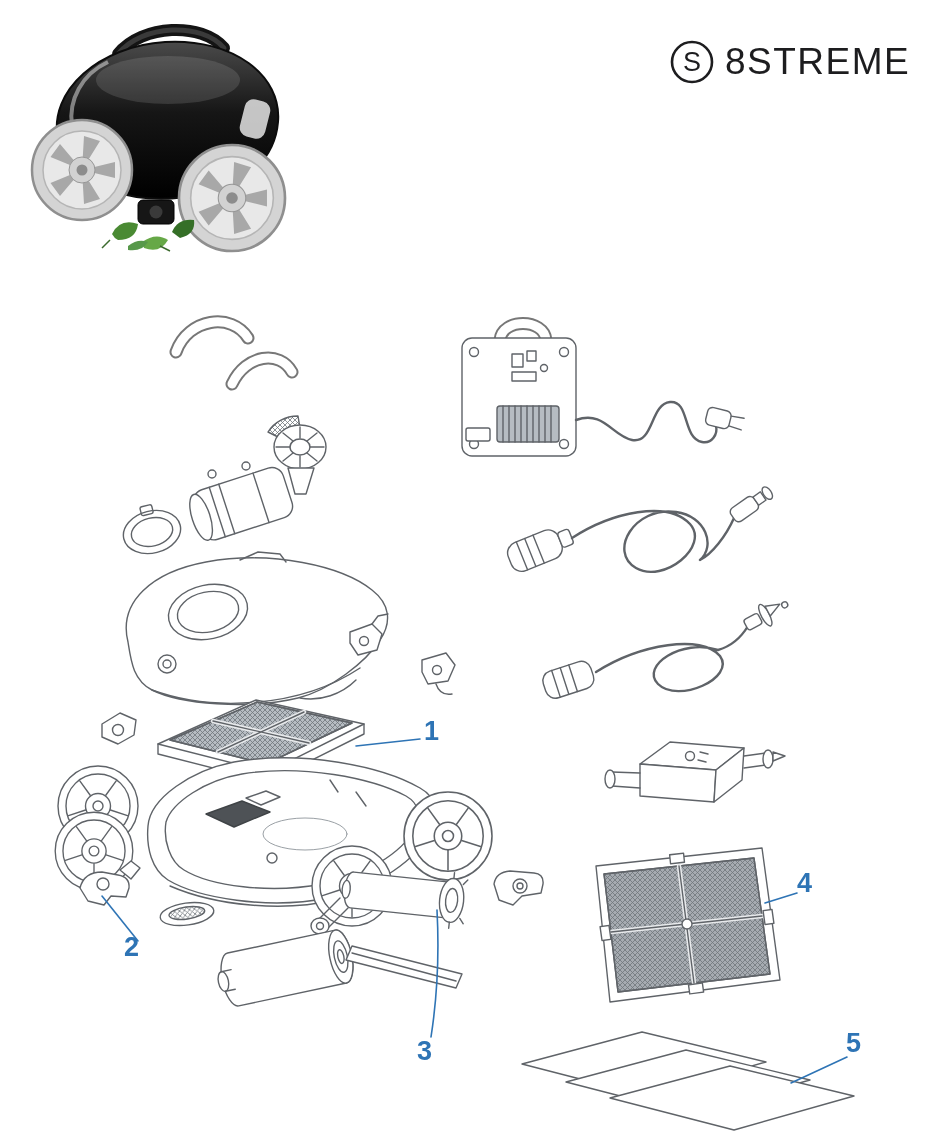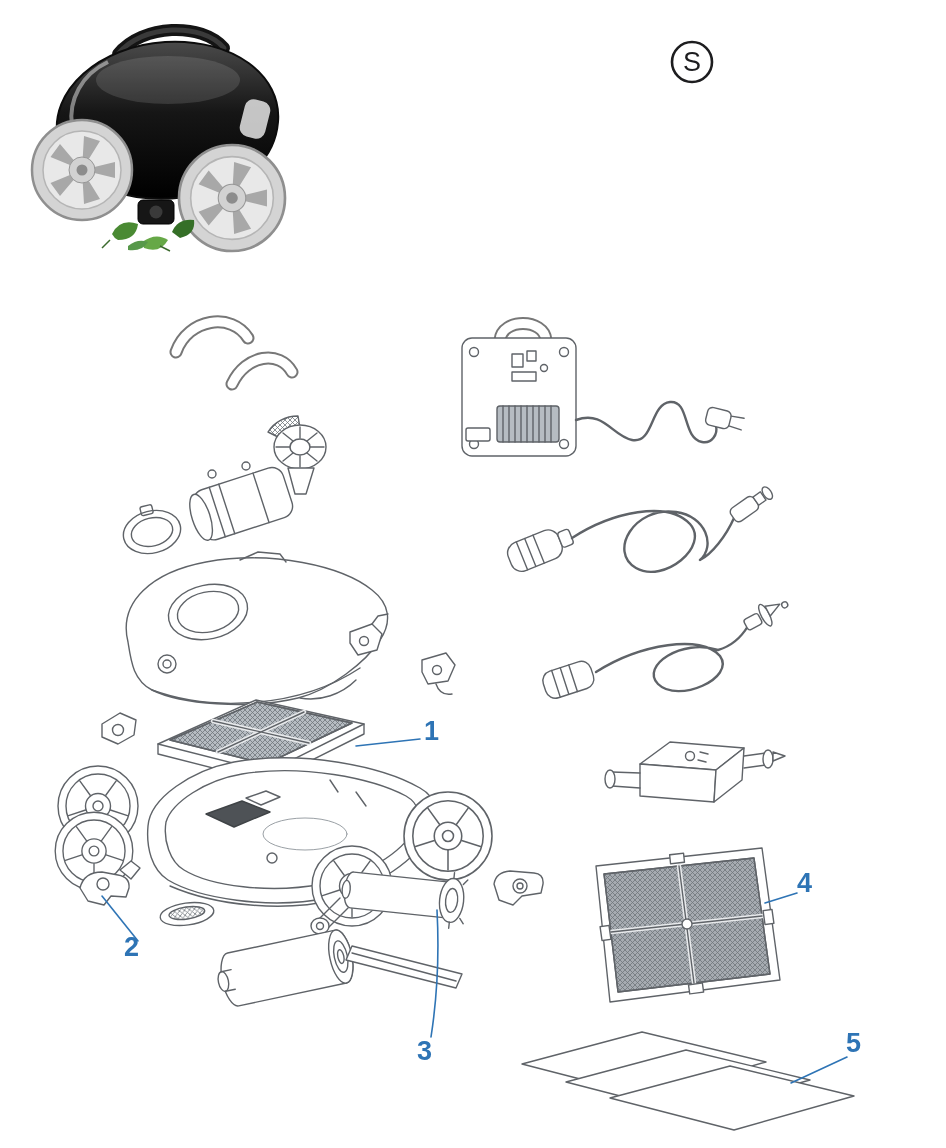--- a/index.html
+++ b/index.html
@@ -64,20 +64,21 @@
         <path d="M90,232 L82,240 M140,238 L150,243" stroke="#3c6b2e" stroke-width="1.5" fill="none"></path>
       </g>
     </svg>
   </div>
 
   <div class="logo">
     <svg width="48" height="48" viewBox="0 0 48 48">
       <circle cx="24" cy="24" r="20" fill="none" stroke="#1d1d1f" stroke-width="2.6"></circle>
       <text x="24" y="33" text-anchor="middle" font-family="Liberation Sans, sans-serif" font-size="27" fill="#1d1d1f">S</text>
     </svg>
+    <span class="logo-text">8STREME</span>
   </div>
 
   <svg class="diagram d" viewBox="0 0 946 1148">
     <defs>
       <pattern id="m" width="5" height="5" patternUnits="userSpaceOnUse">
         <path class="hatchline" d="M0,0 L5,5 M5,0 L0,5" fill="none"></path>
       </pattern>
       <g id="wh">
         <circle class="f" r="40"></circle>
         <circle r="32"></circle>

